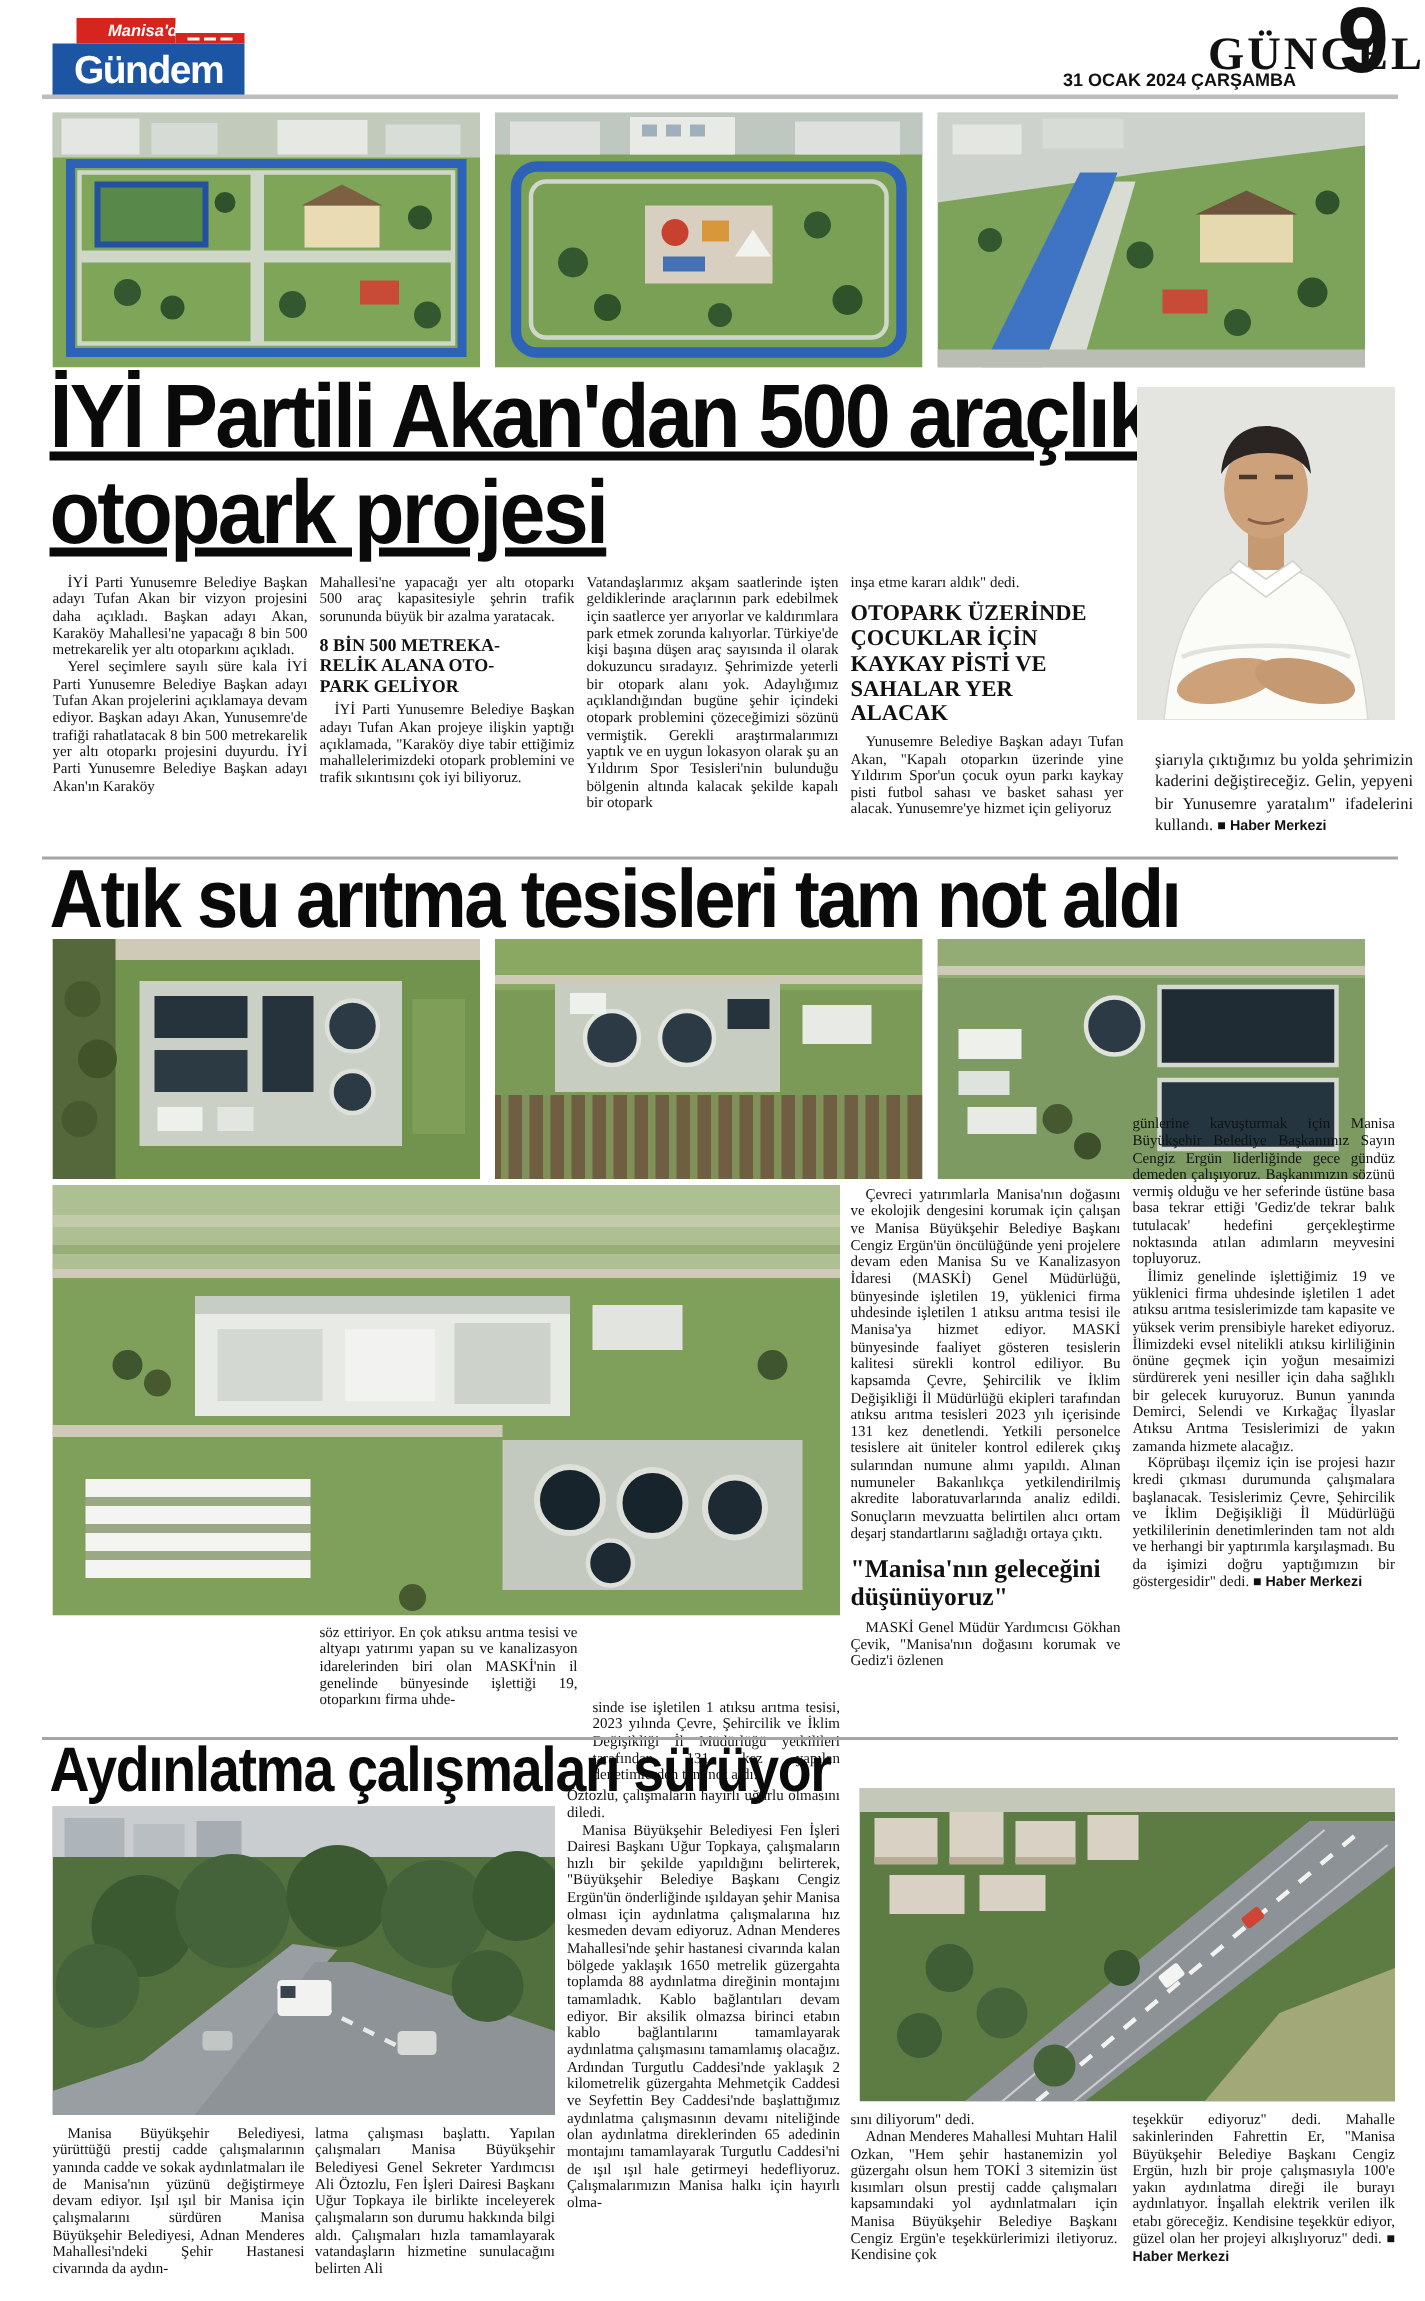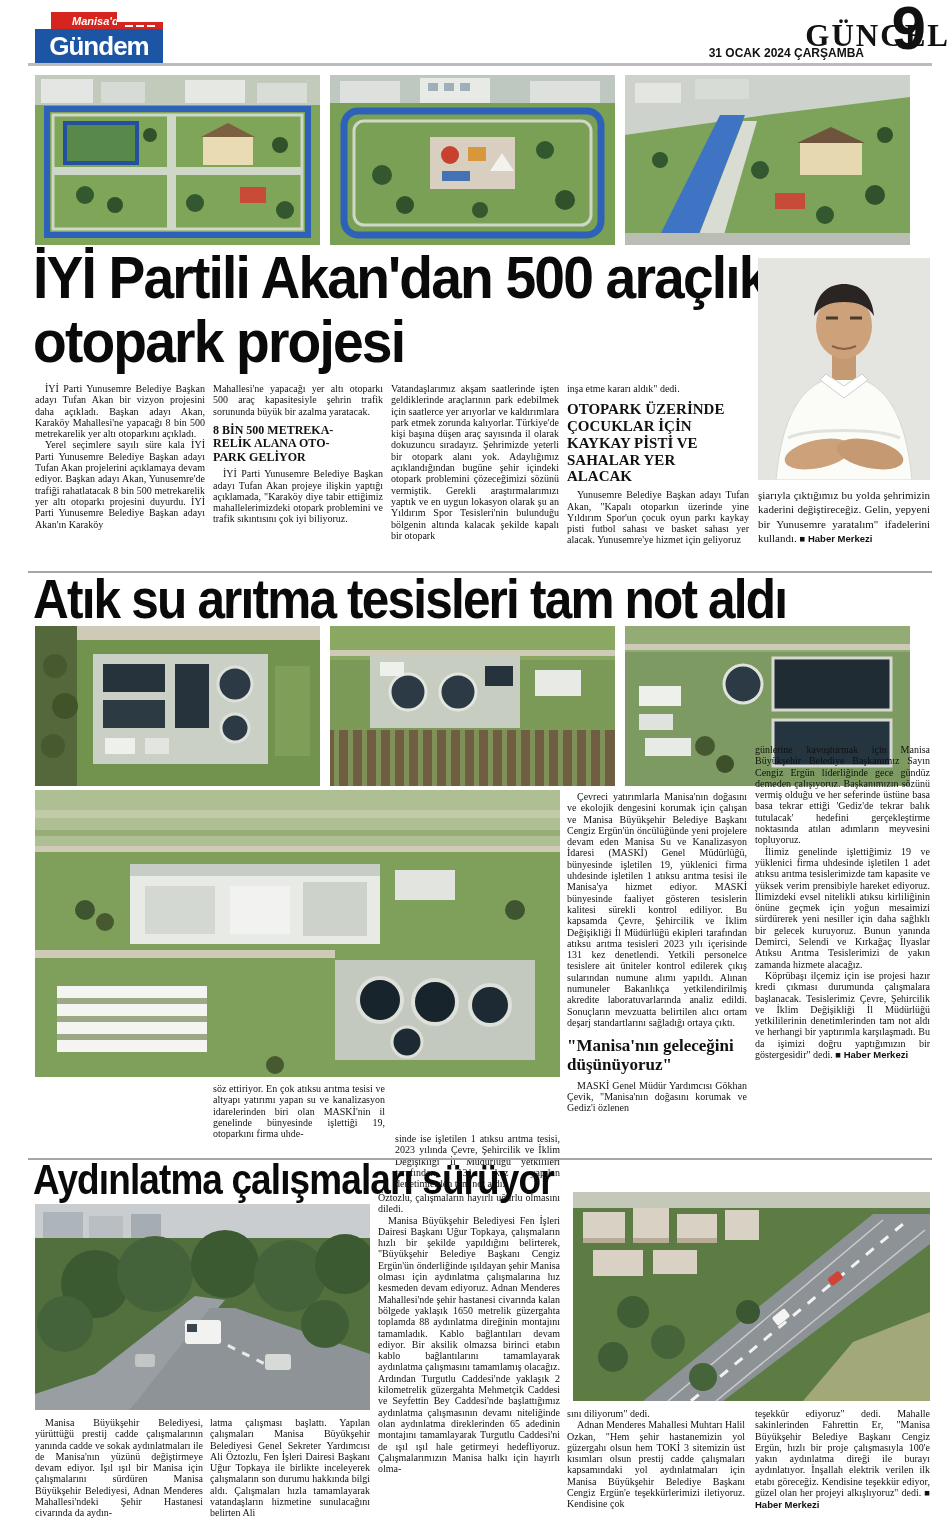--- a/index.html
+++ b/index.html
@@ -18,40 +18,40 @@
              color:#fff;font:bold 26px "Liberation Sans",sans-serif;letter-spacing:-1px;
              display:flex;align-items:center;justify-content:center;}
   .section-title{left:0;right:0;top:18px;text-align:right;
                  font:bold 31px "Liberation Serif",serif;letter-spacing:2px;}
   .issue-date{right:86px;top:46px;font:bold 12px "Liberation Sans",sans-serif;}
   .page-number{right:24px;top:-4px;font:bold 62px "Liberation Sans",sans-serif;line-height:64px;}
   .header-rule{left:28px;right:18px;top:63px;height:3px;background:#bcbcbc;}
   .thin-rule{left:28px;right:18px;height:2px;background:#a6a6a6;}
   
   .headline{font-family:"Liberation Sans",sans-serif;font-weight:bold;color:#0a0a0a;margin:0;}
-  .h-a1{left:33px;top:246px;width:860px;}
+  .h-a1{left:33px;top:246px;width:860px;text-decoration:underline;}
   .h-a1 .inner{display:block;width:800px;font-size:60px;line-height:64px;letter-spacing:-2px;
                transform:scaleX(0.92);transform-origin:left top;}
   .h-a2{left:33px;top:574px;width:1100px;}
   .h-a2 .inner{display:block;white-space:nowrap;font-size:55px;line-height:50px;letter-spacing:-2px;
                transform:scaleX(0.9);transform-origin:left top;}
   .h-a3{left:33px;top:1160px;width:700px;}
   .h-a3 .inner{display:block;white-space:nowrap;font-size:42px;line-height:40px;letter-spacing:-1px;
                transform:scaleX(0.88);transform-origin:left top;}
   
   .col{overflow:hidden;}
   .body, .col p{margin:0;font-size:10px;line-height:1.13;text-align:justify;}
   .pre{white-space:pre-line;}
   .subhead{font-family:"Liberation Serif",serif;font-weight:bold;white-space:pre-line;
            margin:7px 0 4px 0;}
   .sub1{font-size:12px;line-height:1.12;}
   .sub2{font-size:15px;line-height:1.12;}
   .sub3{font-size:17px;line-height:1.1;margin:9px 0 5px 0;}
   .byline{font-family:"Liberation Sans",sans-serif;font-weight:bold;font-size:9.5px;}
-  .photo-caption{font-size:11px;line-height:1.3;text-align:justify;margin:0;}
+  .photo-caption{font-size:11px;line-height:1.3;text-align:justify;margin:12px;}
   
   .photo{overflow:hidden;background:#dadada;}
   .photo svg{display:block;}
 </style>
 </head>
 <body>
 
 <div class="page">
 
   <div class="abs logo">

